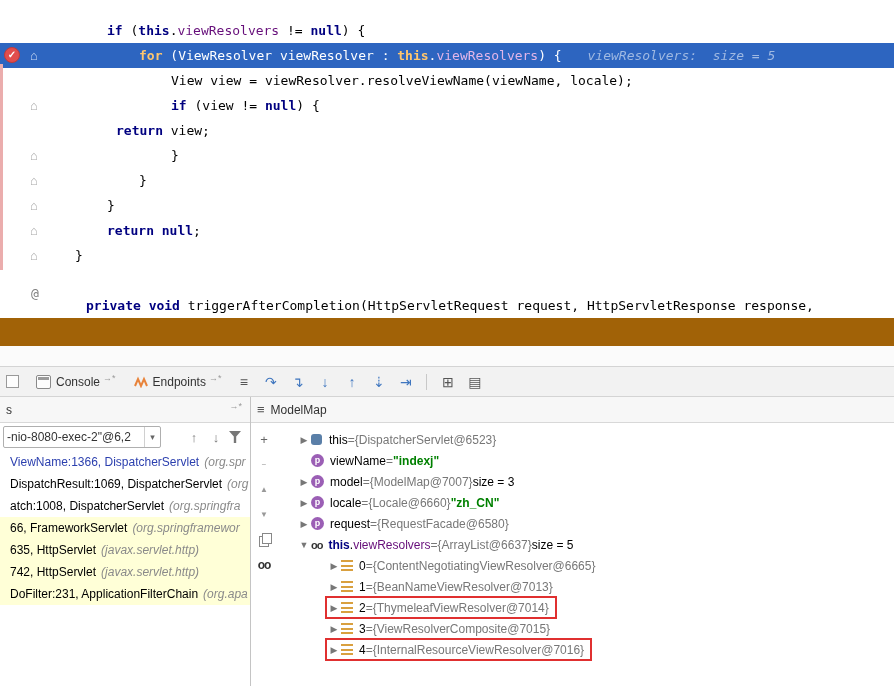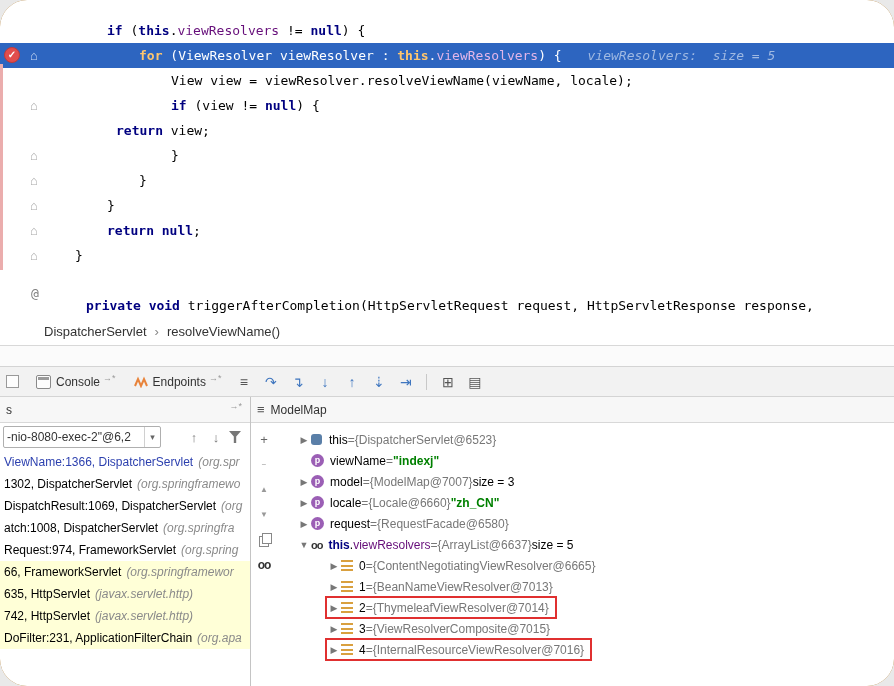--- a/index.html
+++ b/index.html
@@ -1,17 +1,17 @@
 <!DOCTYPE html>
 <html><head>
 <meta charset="utf-8">
 <style>
   html,body{margin:0;padding:0;background:#E9E9E9;}
   .app{position:relative;width:894px;height:686px;background:#a16207;overflow:hidden;
-       font-family:"Liberation Sans",sans-serif;font-size:12px;color:#000;border-radius:27px;}
+       font-family:"Liberation Sans",sans-serif;font-size:12px;color:#000;}
 
   
   .editor{position:absolute;left:0;top:0;width:894px;height:318px;background:#fff;}
   .exec-band{position:absolute;left:0;top:43px;width:100%;height:25px;background:#2D65C0;}
   .code-line{position:absolute;left:0;width:100%;height:25px;line-height:25px;box-sizing:border-box;
              font-family:"DejaVu Sans Mono","Liberation Mono",monospace;font-size:13px;white-space:pre;}
   .tk-kw{color:#000080;font-weight:bold;}
   .tk-field{color:#660E7A;}
   .tk-plain{color:#000;}
   .tk-hint{color:#9FB9E2;font-style:italic;margin-left:18px;}
@@ -63,21 +63,21 @@
 
   .frames-toolbar{height:28px;display:flex;align-items:center;padding:0 3px;}
   .thread-combo{width:158px;height:22px;border:1px solid #AFAFAF;background:#fff;border-radius:2px;
                 display:flex;align-items:center;font-size:12px;color:#333;overflow:hidden;box-sizing:border-box;}
   .combo-text{flex:1;white-space:nowrap;overflow:hidden;padding-left:3px;}
   .combo-arrow{width:15px;text-align:center;color:#666;border-left:1px solid #D0D0D0;line-height:20px;font-size:9px;flex:none;}
   .fr-btn{width:22px;text-align:center;color:#777;font-size:13px;}
   .fr-btn.first{margin-left:auto;}
   .funnel{width:12px;height:12px;background:#777;margin:0 6px 0 2px;
           clip-path:polygon(0 0,100% 0,60% 45%,60% 100%,40% 100%,40% 45%);}
-  .frame-row{height:22px;line-height:22px;font-size:12px;white-space:nowrap;padding-left:4px;overflow:hidden;}
+  .frame-row{height:22px;line-height:22px;font-size:12px;white-space:nowrap;padding-left:10px;overflow:hidden;}
   .frame-row.lib{background:#FFFFD7;}
   .fm{color:#000;}
   .frame-row.top .fm{color:#2B3FAE;}
   .fp{color:#8A8A8A;font-style:italic;margin-left:5px;}
 
   .vars-body{position:absolute;top:26px;left:0;right:0;bottom:0;}
   .vars-toolbar{position:absolute;left:0;top:0;bottom:0;width:26px;display:flex;flex-direction:column;
                 align-items:center;padding-top:10px;box-sizing:border-box;gap:11px;}
   .vt-icon{color:#666;font-size:13px;height:14px;line-height:14px;}
   .vt-icon.small{font-size:8px;color:#999;}
@@ -129,21 +129,20 @@
     <div class="annot">@</div>
   <div class="flag" style="top: 93px;">⌂</div>
       <div class="flag" style="top: 143px;">⌂</div>
       <div class="flag" style="top: 168px;">⌂</div>
       <div class="flag" style="top: 193px;">⌂</div>
       <div class="flag" style="top: 218px;">⌂</div>
       <div class="flag" style="top: 243px;">⌂</div>
       <div class="flag on-exec" style="top: 43px;">⌂</div>
     </div>
 
-  <div class="breadcrumb" id="breadcrumb"><span class="crumb">DispatcherServlet</span><span class="crumb-sep">›</span><span class="crumb">resolveViewName()</span></div>
   <div class="gapband"></div>
 
   <div class="toolbar" id="toolbar">
     <span class="win-icon"></span>
     <span id="toolbar-dyn" style="display:flex;align-items:center;height:100%;">
         <span class="tab">
           <span class="console-icon"></span>
           <span class="tab-label">Console</span>
           <span class="pin">→*</span>
         </span>
@@ -179,24 +178,22 @@
         <div class="thread-combo">
           <span class="combo-text">-nio-8080-exec-2"@6,2</span>
           <span class="combo-arrow">▾</span>
         </div>
         <span class="fr-btn first">↑</span>
         <span class="fr-btn">↓</span>
         <span class="funnel"></span>
       </div>
       <div id="frames-list">
           <div class="frame-row top"><span class="fm">ViewName:1366, DispatcherServlet</span><span class="fp">(org.spr</span></div>
-          <div class="frame-row"><span class="fm">1302, DispatcherServlet</span><span class="fp">(org.springframewo</span></div>
           <div class="frame-row"><span class="fm">DispatchResult:1069, DispatcherServlet</span><span class="fp">(org</span></div>
           <div class="frame-row"><span class="fm">atch:1008, DispatcherServlet</span><span class="fp">(org.springfra</span></div>
-          <div class="frame-row"><span class="fm">Request:974, FrameworkServlet</span><span class="fp">(org.spring</span></div>
           <div class="frame-row lib"><span class="fm">66, FrameworkServlet</span><span class="fp">(org.springframewor</span></div>
           <div class="frame-row lib"><span class="fm">635, HttpServlet</span><span class="fp">(javax.servlet.http)</span></div>
           <div class="frame-row lib"><span class="fm">742, HttpServlet</span><span class="fp">(javax.servlet.http)</span></div>
           <div class="frame-row lib"><span class="fm">DoFilter:231, ApplicationFilterChain</span><span class="fp">(org.apa</span></div>
         </div>
     </div>
 
     <div class="vars-panel">
       <div class="panel-header">
         <span class="hdr-icon">≡</span>

